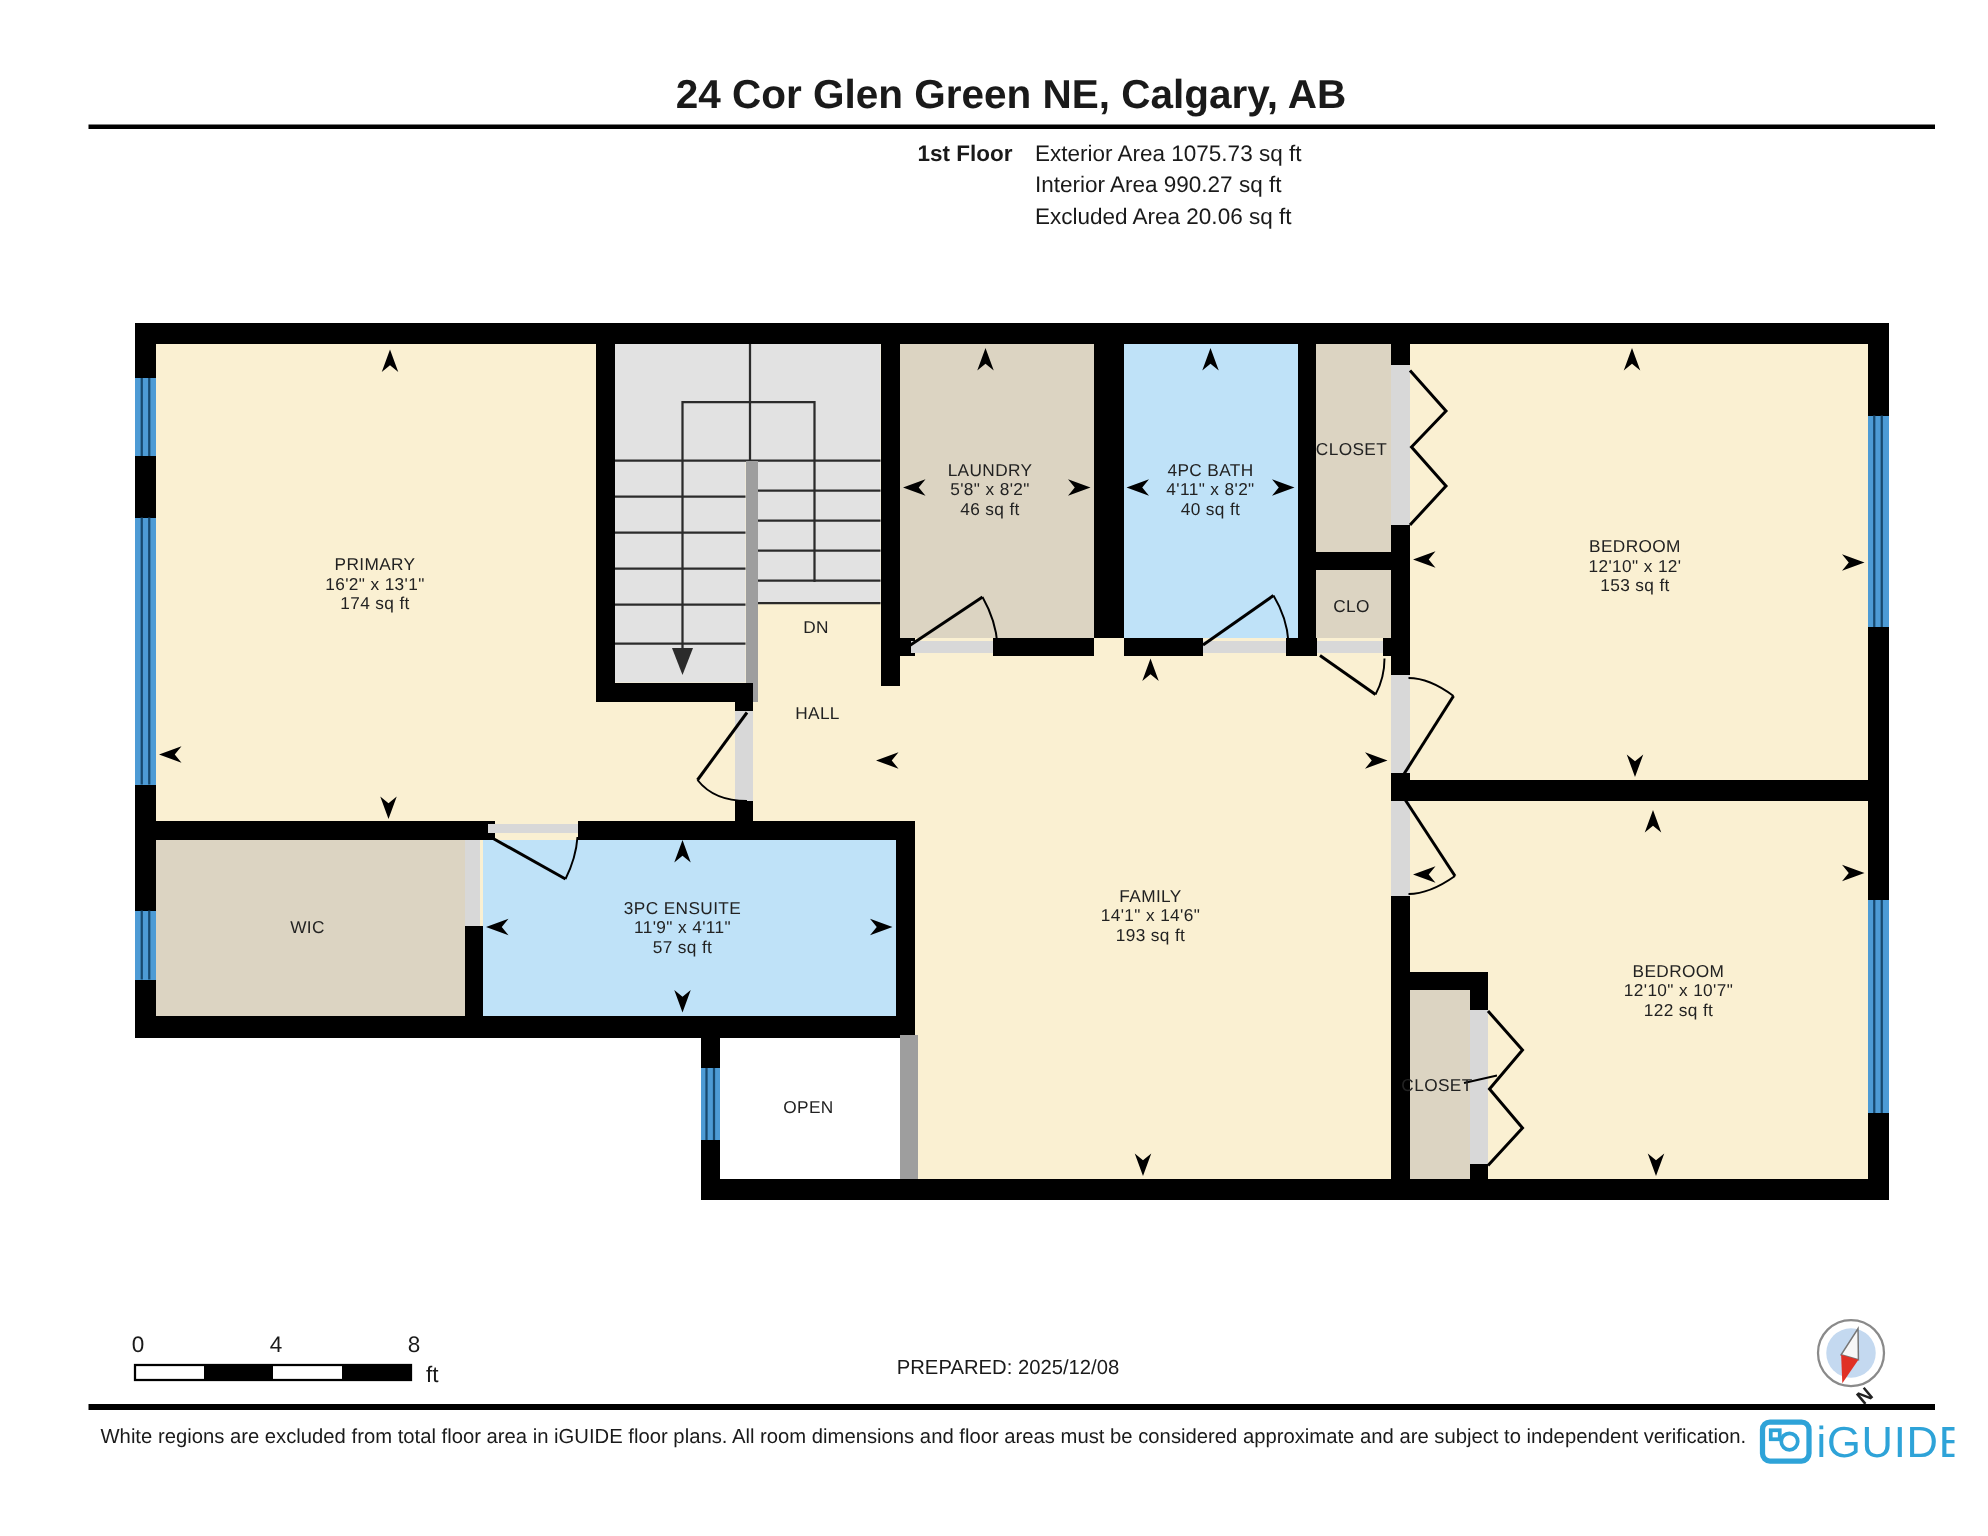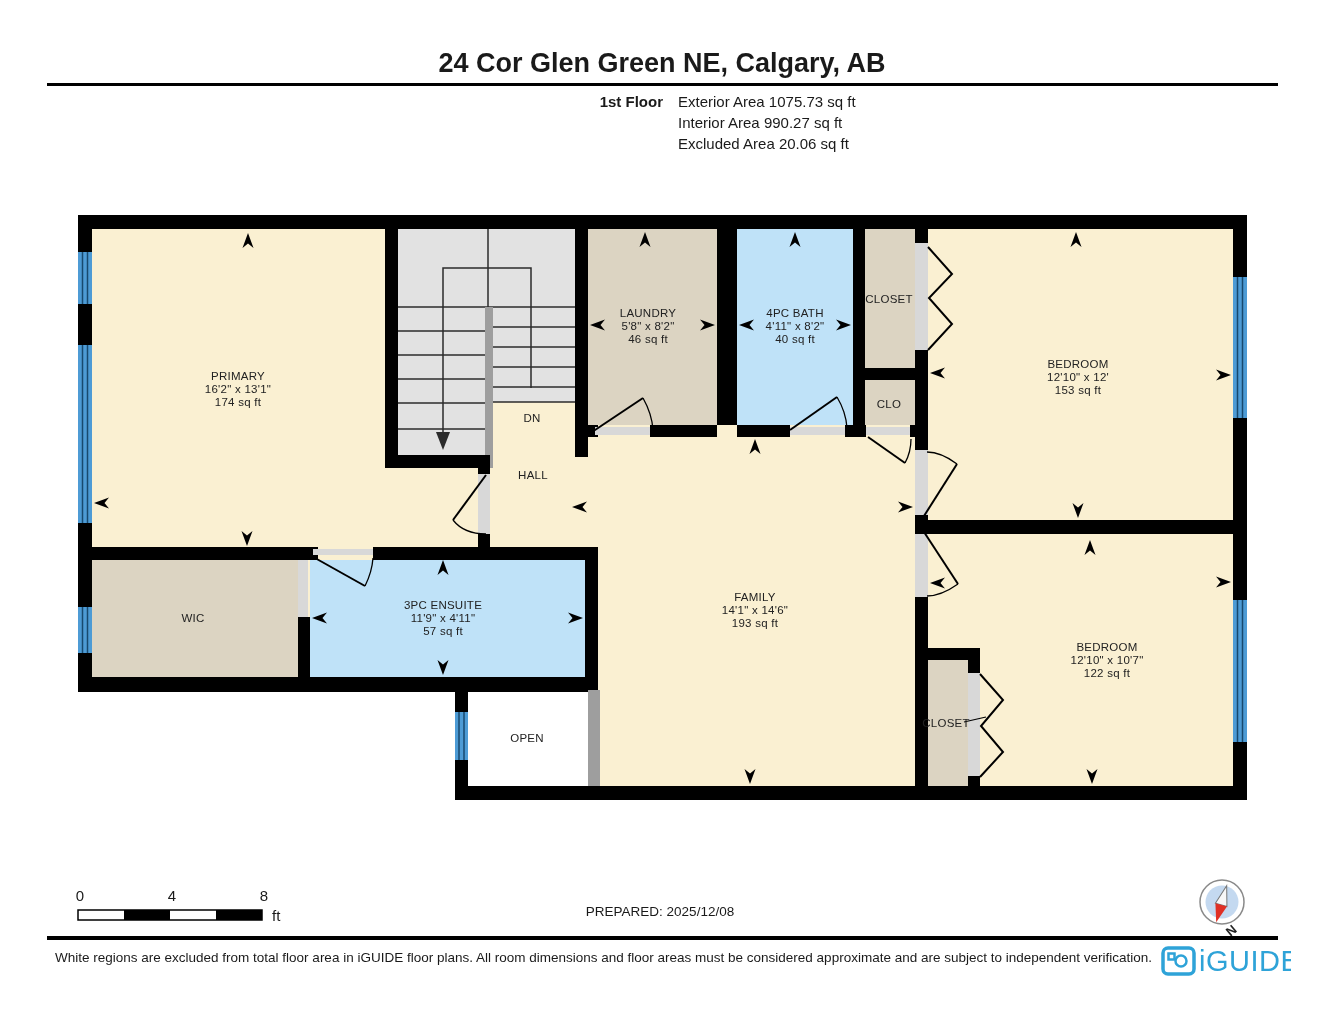--- a/index.html
+++ b/index.html
@@ -1,17 +1,17 @@
 <!DOCTYPE html>
 <html><head>
 <meta charset="utf-8">
 <style>
   html,body{margin:0;padding:0;background:#fff;}
   .page{position:relative;width:1291px;height:1024px;background:#fff;overflow:hidden;
-        font-family:"Liberation Sans", sans-serif;}
+        font-family:"Liberation Sans", sans-serif;padding-left:12px;}
   svg text{font-family:"Liberation Sans", sans-serif;fill:#1a1a1a;}
   .title{font-size:27px;font-weight:bold;}
   .stat{font-size:15px;}
   .statb{font-size:15px;font-weight:bold;}
   .room{font-size:11.5px;fill:#222;letter-spacing:.25px;}
   .small{font-size:11.5px;fill:#222;letter-spacing:.25px;}
   .scalenum{font-size:15px;}
   .prepared{font-size:13.5px;}
   .disclaimer{font-size:13.5px;}
   .brand{font-size:29px;fill:#2EA3D8;letter-spacing:.5px;}

